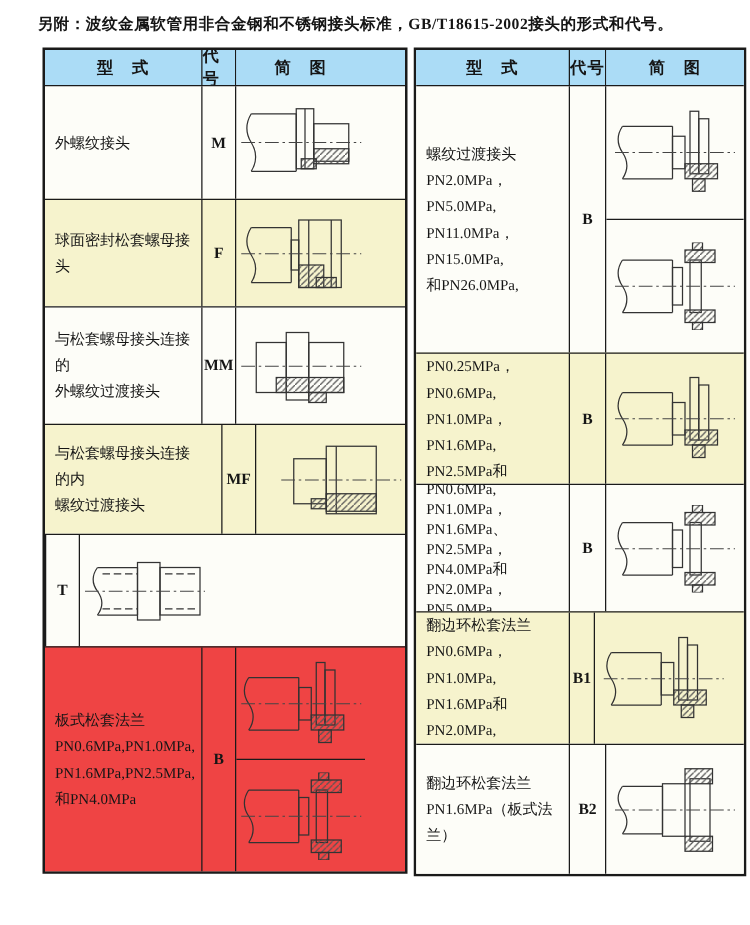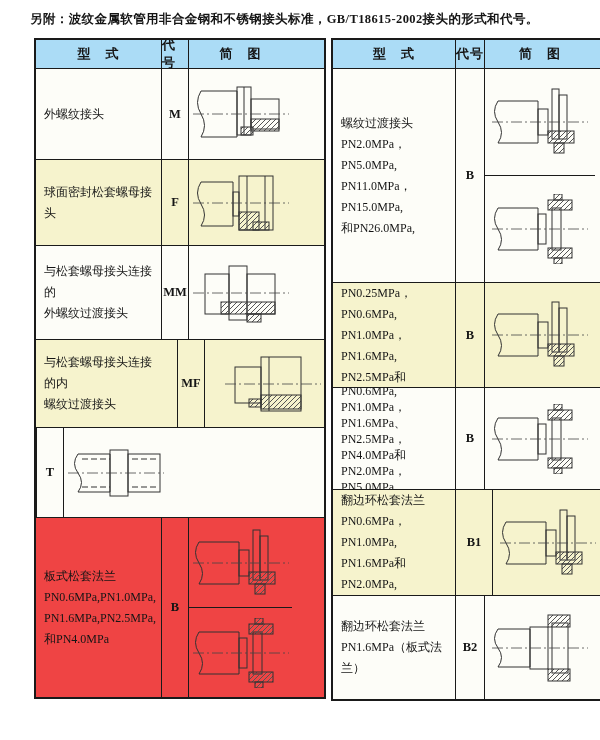--- a/index.html
+++ b/index.html
@@ -265,21 +265,21 @@
                 <rect x="64" y="64" width="8" height="6" fill="url(#hx)" stroke="#333" stroke-width="1"></rect>
                 <line x1="2" y1="35" x2="98" y2="35" stroke="#444" stroke-width="0.8" stroke-dasharray="11 3 2 3"></line>
               </svg>
             </div>
           </div>
         </div>
         <div class="trow" style="height: 106px; border-top-color: rgb(26, 26, 26); background: rgb(246, 243, 205);">
           <div class="cell c-type" style="width: 122px; line-height: 21px;">翻边环松套法兰
 PN0.6MPa，PN1.0MPa,
 PN1.6MPa和PN2.0MPa,</div>
-          <div class="cell c-code" style="width: 38px; border-left-color: rgb(26, 26, 26); border-right-color: rgb(26, 26, 26);">B1</div>
+          <div class="cell c-code" style="width: 21px; border-left-color: rgb(26, 26, 26); border-right-color: rgb(26, 26, 26);">B1</div>
           <div class="cell c-diag" style="width: 110px;">
             <div class="diag" style="border-top-color: rgb(26, 26, 26);">
               <svg viewBox="0 0 100 70" width="100" height="70">
                 <path d="M 48 14 L 8 14 M 48 56 L 8 56 M 48 14 L 48 56" fill="none" stroke="#333" stroke-width="1"></path>
                 <path d="M 8 14 q -7 10.5 0 21 q 7 10.5 0 21" fill="none" stroke="#333" stroke-width="1"></path>
                 <rect x="48" y="22" width="10" height="26" fill="none" stroke="#333" stroke-width="1"></rect>
                 <rect x="62" y="2" width="7" height="50" fill="none" stroke="#333" stroke-width="1"></rect>
                 <rect x="69" y="8" width="8" height="44" fill="none" stroke="#333" stroke-width="1"></rect>
                 <rect x="58" y="44" width="26" height="12" fill="url(#hx)" stroke="#333" stroke-width="1"></rect>
                 <rect x="64" y="56" width="10" height="10" fill="url(#hx)" stroke="#333" stroke-width="1"></rect>

